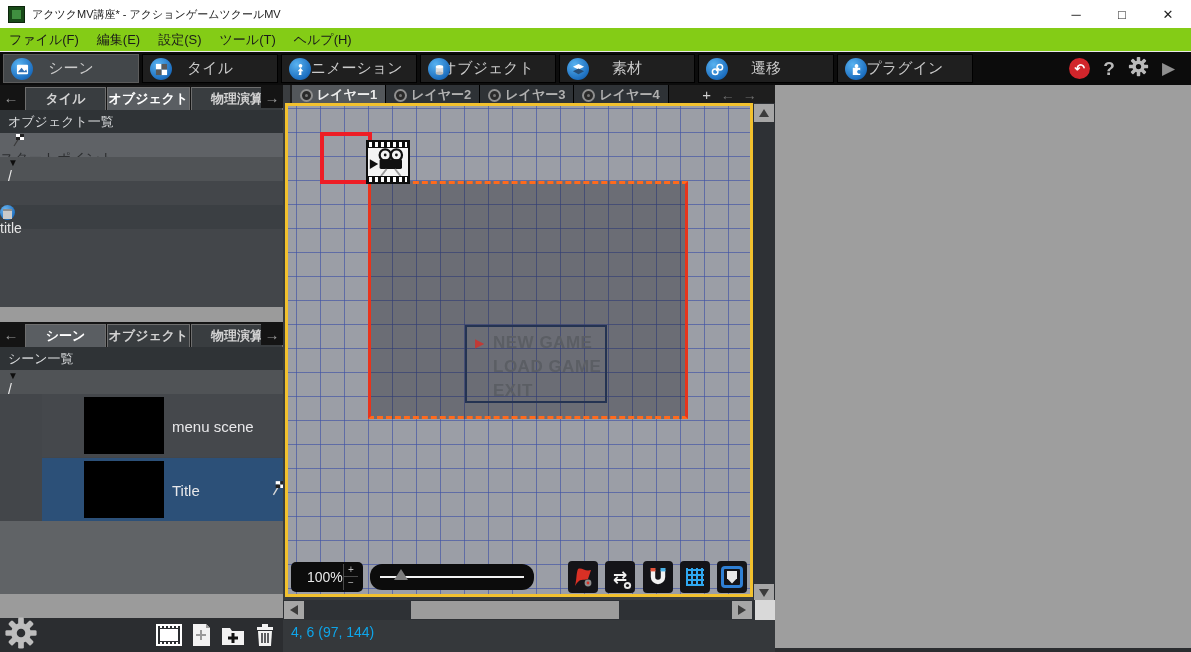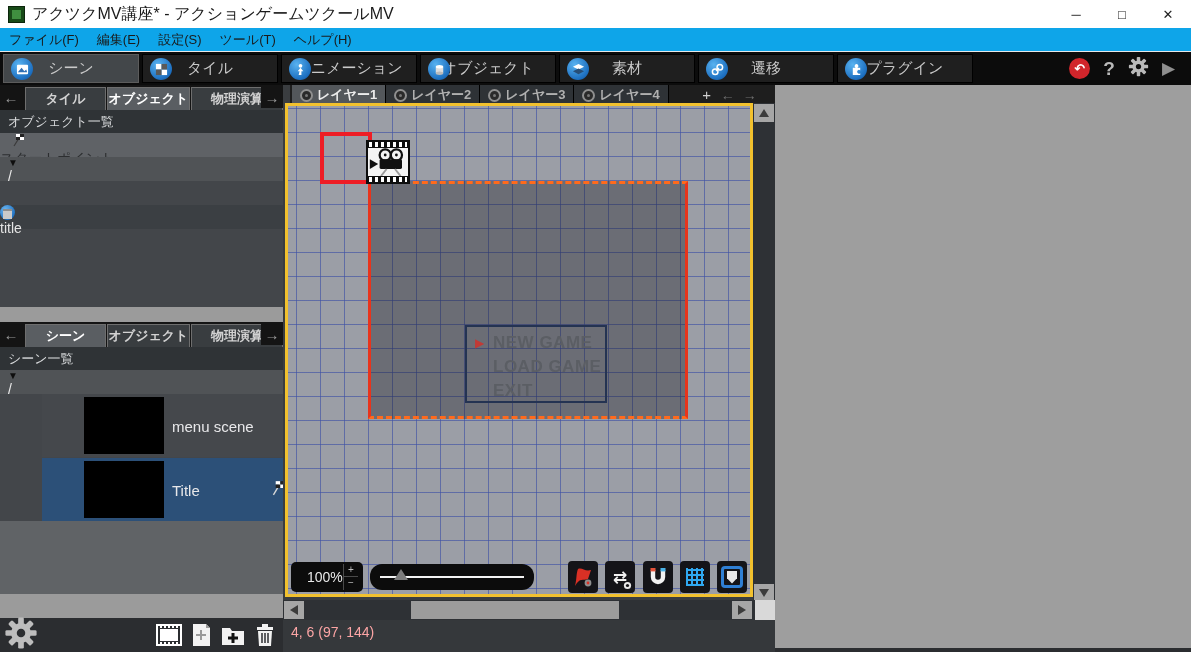--- a/index.html
+++ b/index.html
@@ -4,24 +4,24 @@
 <style>
   * { margin:0; padding:0; box-sizing:border-box; }
   html,body { width:1191px; height:652px; overflow:hidden; }
   body { font-family:"Liberation Sans","DejaVu Sans",sans-serif; background:#2b2d30; position:relative; }
   .abs { position:absolute; }
 
   
   .titlebar { left:0; top:0; width:1191px; height:28px; background:#ffffff; display:flex; align-items:center; }
   .app-icon { width:17px; height:17px; margin-left:8px; background:#184a18; border:1px solid #0c250c; position:relative; }
   .app-icon::after{ content:""; position:absolute; left:3px; top:3px; right:3px; bottom:3px; background:#3f8f3f; }
-  .title-text { margin-left:7px; font-size:16px; color:#1a1a1a; }
+  .title-text { margin-left:7px; font-size:11px; color:#1a1a1a; }
   .win-controls { margin-left:auto; display:flex; height:100%; }
   .win-btn { width:46px; height:100%; display:flex; align-items:center; justify-content:center; font-size:13px; color:#222; }
-  .menubar { left:0; top:28px; width:1191px; height:24px; background:#0ea5e9; display:flex; align-items:center; border-bottom:1px solid #e8e8e8; }
+  .menubar { left:0; top:28px; width:1191px; height:24px; background:#84cc16; display:flex; align-items:center; border-bottom:1px solid #e8e8e8; }
   .menu-item { padding:0 9px; font-size:13px; color:#1a1a1a; height:100%; display:flex; align-items:center; }
 
   
   .toolbar { left:0; top:52px; width:1191px; height:33px; background:#0c0c0c; display:flex; align-items:center; }
   .tb-tab { width:136px; height:29px; margin-left:3px; background:#1f1f1f; border:1px solid #000; position:relative; display:flex; align-items:center; justify-content:center; }
   .tb-tab.active { background:#43474a; border:1px solid #5c5c5c; }
   .tb-tab .tb-label { font-size:15px; color:#c9c9c9; }
   .tb-ic { position:absolute; left:7px; top:3px; width:22px; height:22px; border-radius:50%; background:radial-gradient(circle at 35% 30%, #58b2f0, #1d6fc0 70%, #0d4d90); display:flex; align-items:center; justify-content:center; }
   .tb-ic svg { width:13px; height:13px; }
   .tb-actions { margin-left:auto; display:flex; align-items:center; gap:13px; padding-right:16px; }
@@ -92,21 +92,21 @@
   .vscroll { position:absolute; left:470px; top:18px; width:22px; height:500px; background:#2e3135; }
   .scroll-btn { position:absolute; width:20px; height:18px; background:#a6a6a6; display:flex; align-items:center; justify-content:center; }
   .arr { width:0; height:0; }
   .arr.up { border-left:5px solid transparent; border-right:5px solid transparent; border-bottom:8px solid #3c3c3c; }
   .arr.down { border-left:5px solid transparent; border-right:5px solid transparent; border-top:8px solid #3c3c3c; }
   .arr.left { border-top:5px solid transparent; border-bottom:5px solid transparent; border-right:8px solid #3c3c3c; }
   .arr.right { border-top:5px solid transparent; border-bottom:5px solid transparent; border-left:8px solid #3c3c3c; }
   .hscroll { position:absolute; left:0; top:515px; width:492px; height:20px; background:#2e3135; }
   .hthumb { position:absolute; left:128px; top:1px; width:208px; height:18px; background:#9c9c9c; }
   .hcorner { position:absolute; left:472px; top:0; width:20px; height:20px; background:#d9d9d9; }
-  .statusbar { position:absolute; left:0; top:535px; width:492px; height:32px; background:#35383b; color:#fca5a5; font-size:14px; padding:4px 0 0 8px; }
+  .statusbar { position:absolute; left:0; top:535px; width:492px; height:32px; background:#35383b; color:#0ea5e9; font-size:14px; padding:4px 0 0 8px; }
 
   
   .right-panel { left:775px; top:85px; width:416px; height:563px; background:#9e9e9e; }
 </style>
 </head>
 <body>
 
 <div class="abs titlebar">
   <div class="app-icon"></div>
   <div class="title-text">アクツクMV講座* - アクションゲームツクールMV</div>

